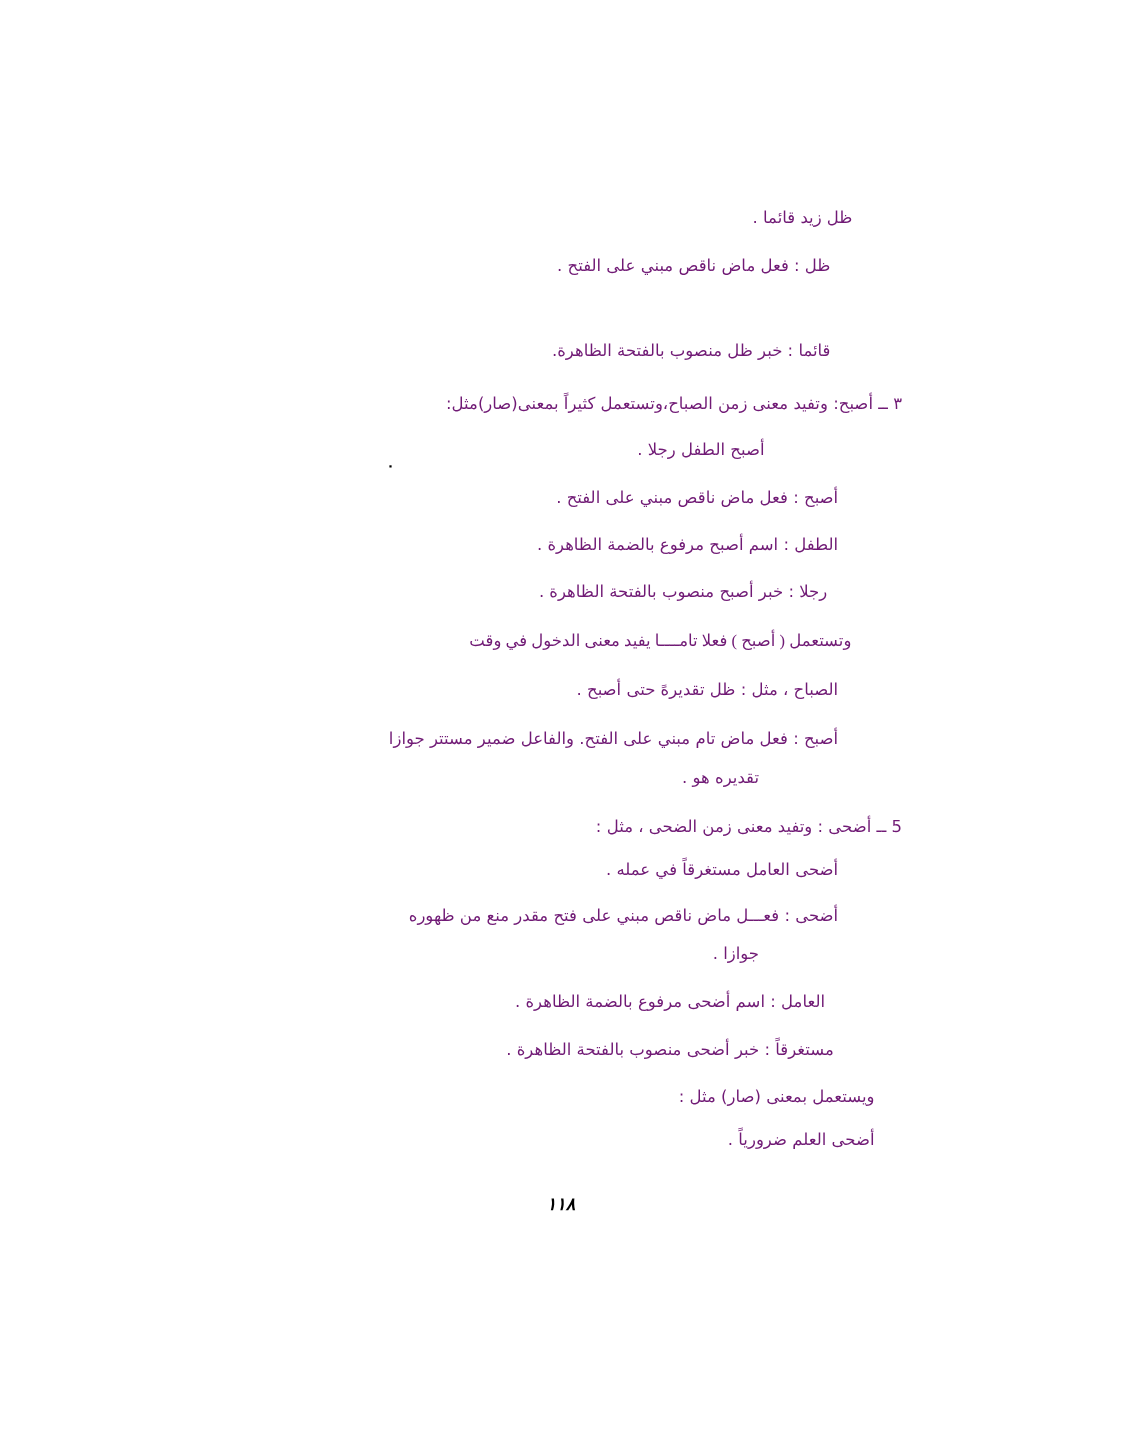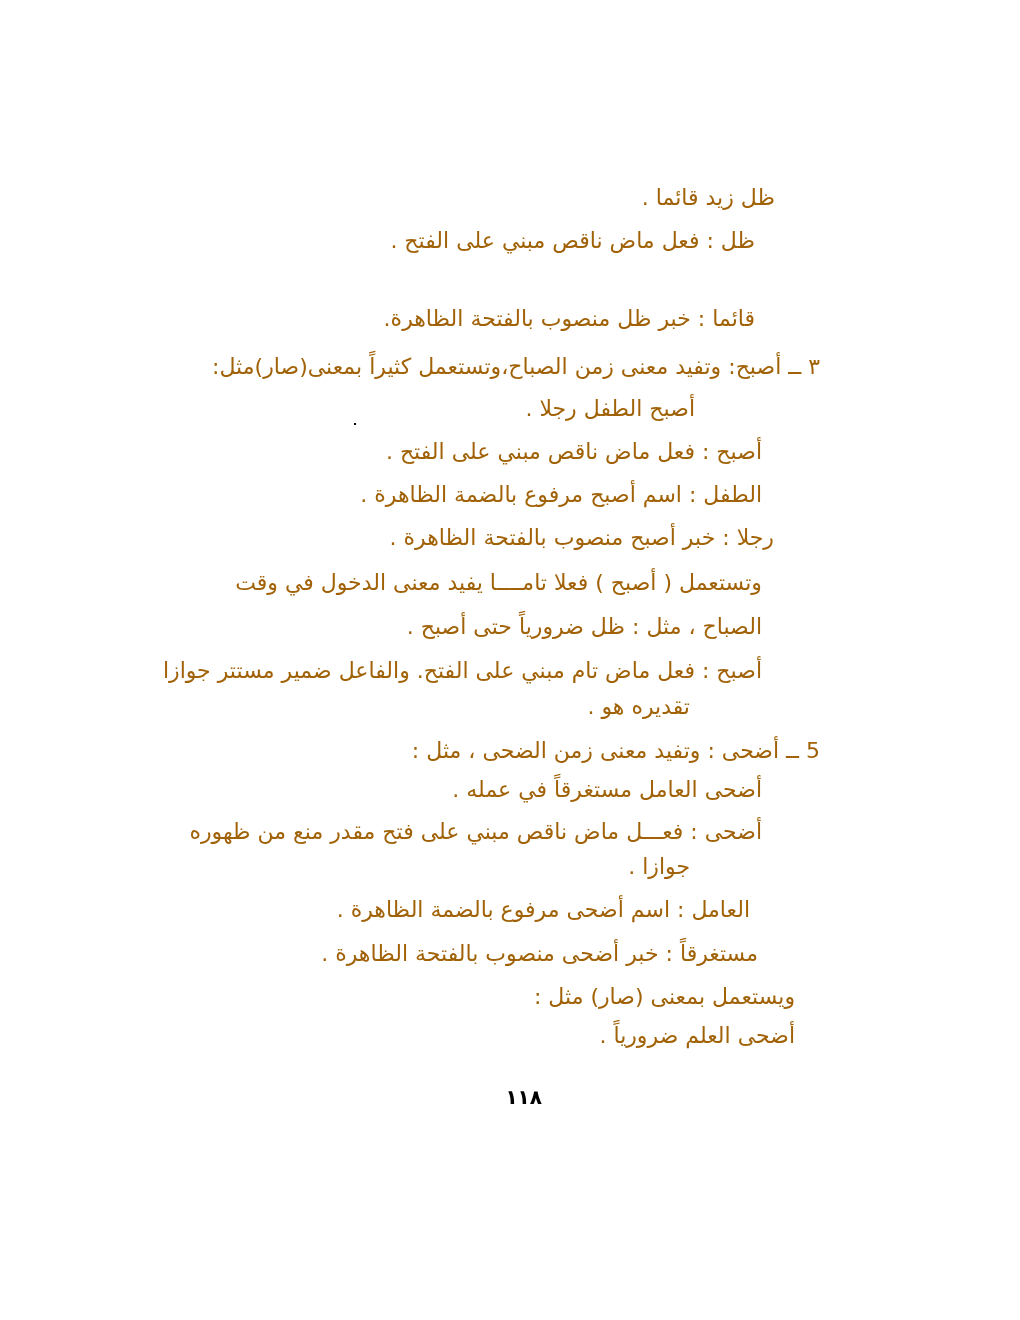--- a/index.html
+++ b/index.html
@@ -19,35 +19,36 @@
       position: absolute;
       left: 0; top: 0;
       width: 1020px;
       height: 1320px;
     }
     .line {
       position: absolute;
       direction: rtl;
       unicode-bidi: plaintext;
       white-space: nowrap;
-      font-size: 22px;
+      font-size: 15px;
       line-height: 28px;
       text-align: right;
-      color: #a16207;
+      color: #701a75;
     }
     .page-number {
       position: absolute;
       left: 478px;
       top: 1085px;
       width: 64px;
-      text-align: right;
-      font-size: 20px;
+      text-align: center;
+      font-size: 16px;
       font-weight: bold;
       direction: rtl;
       font-family: "DejaVu Sans", sans-serif;
+      font-style: italic;
     }
     .speck {
       position: absolute;
       left: 354px;
       top: 423px;
       width: 2px;
       height: 2px;
       background: #000;
     }
   </style>
@@ -55,23 +56,23 @@
 <body>
 
 <div class="page">
   <div class="line" style="right: 245px; top: 184px;">ظل زيد قائما .</div>
   <div class="line" style="right: 265px; top: 227px;">ظل : فعل ماض ناقص مبني على الفتح .</div>
   <div class="line" style="right: 265px; top: 305px;">قائما : خبر ظل منصوب بالفتحة الظاهرة.</div>
   <div class="line" style="right: 200px; top: 353px;">٣ ــ أصبح: وتفيد معنى زمن الصباح،وتستعمل كثيراً بمعنى(صار)مثل:</div>
   <div class="line" style="right: 325px; top: 395px;">أصبح الطفل رجلا .</div>
   <div class="line" style="right: 258px; top: 438px;">أصبح : فعل ماض ناقص مبني على الفتح .</div>
   <div class="line" style="right: 258px; top: 481px;">الطفل : اسم أصبح مرفوع بالضمة الظاهرة .</div>
-  <div class="line" style="right: 246px; top: 524px;">رجلا : خبر أصبح منصوب بالفتحة الظاهرة .</div>
-  <div class="line" style="right: 258px; top: 569px;">وتستعمل ( أصبح ) فعلا تامــــا يفيد معنى الدخول في وقت</div>
-  <div class="line" style="right: 258px; top: 613px;">الصباح ، مثل : ظل ضرورياً حتى أصبح .</div>
+  <div class="line" style="right: 268px; top: 524px;">رجلا : خبر أصبح منصوب بالفتحة الظاهرة .</div>
+  <div class="line" style="right: 246px; top: 569px; font-family: Liberation Serif, serif;">وتستعمل ( أصبح ) فعلا تامــــا يفيد معنى الدخول في وقت</div>
+  <div class="line" style="right: 258px; top: 613px;">الصباح ، مثل : ظل تقديرهً حتى أصبح .</div>
   <div class="line" style="right: 258px; top: 657px;">أصبح : فعل ماض تام مبني على الفتح. والفاعل ضمير مستتر جوازا</div>
   <div class="line" style="right: 330px; top: 693px;">تقديره هو .</div>
   <div class="line" style="right: 200px; top: 737px;">5 ــ أضحى : وتفيد معنى زمن الضحى ، مثل :</div>
   <div class="line" style="right: 258px; top: 776px;">أضحى العامل مستغرقاً في عمله .</div>
   <div class="line" style="right: 258px; top: 818px;">أضحى : فعـــل ماض ناقص مبني على فتح مقدر منع من ظهوره</div>
   <div class="line" style="right: 330px; top: 853px;">جوازا .</div>
   <div class="line" style="right: 270px; top: 896px;">العامل : اسم أضحى مرفوع بالضمة الظاهرة .</div>
   <div class="line" style="right: 262px; top: 940px;">مستغرقاً : خبر أضحى منصوب بالفتحة الظاهرة .</div>
   <div class="line" style="right: 225px; top: 983px;">ويستعمل بمعنى (صار) مثل :</div>
   <div class="line" style="right: 225px; top: 1022px;">أضحى العلم ضرورياً .</div>

